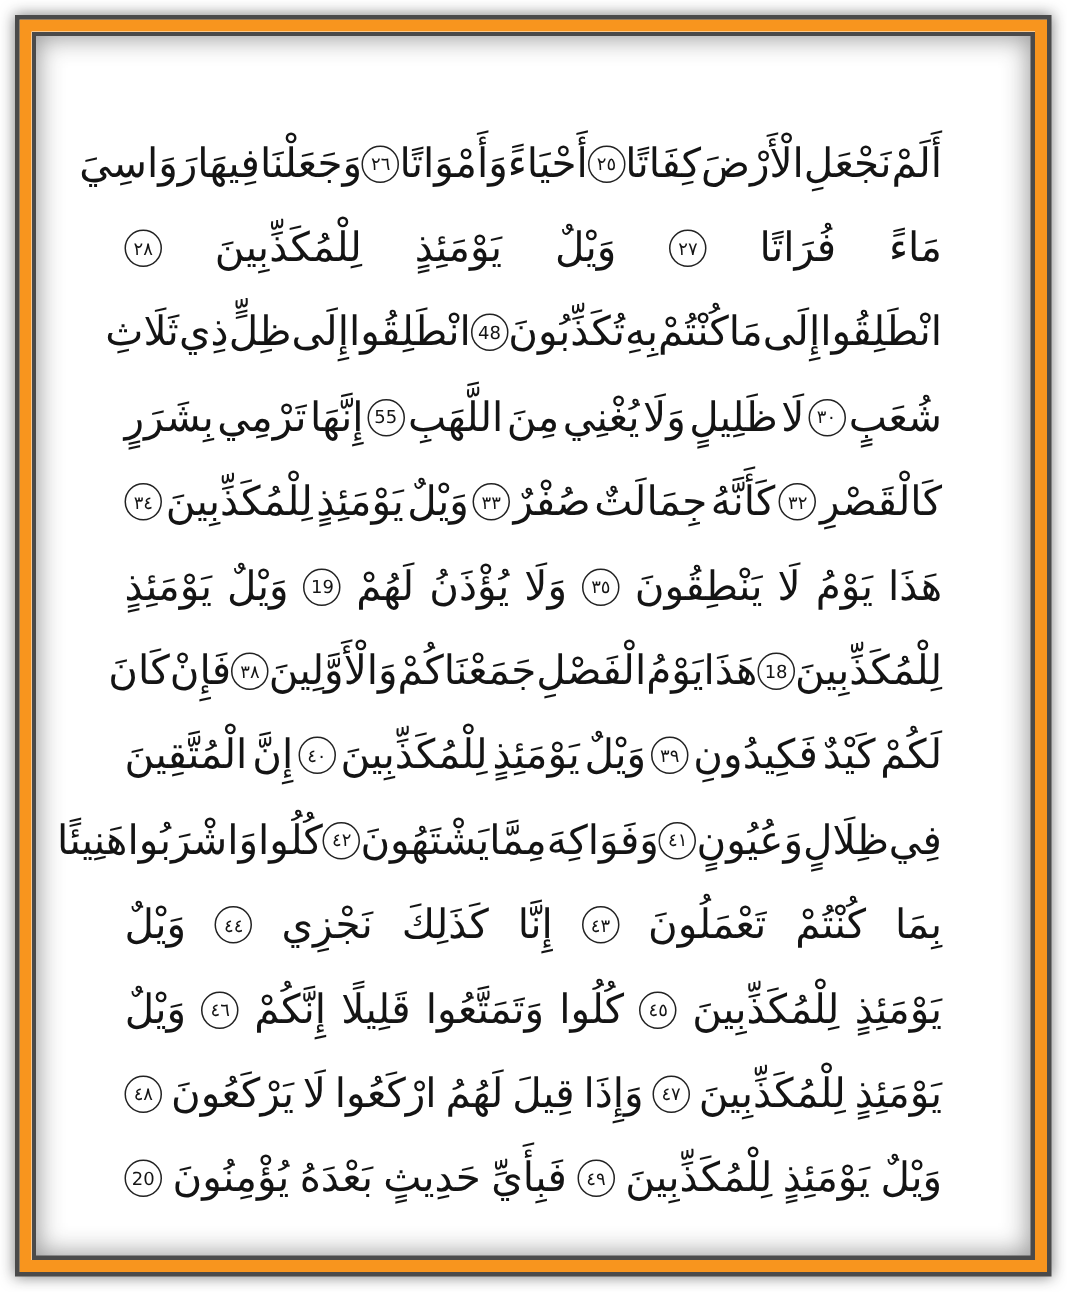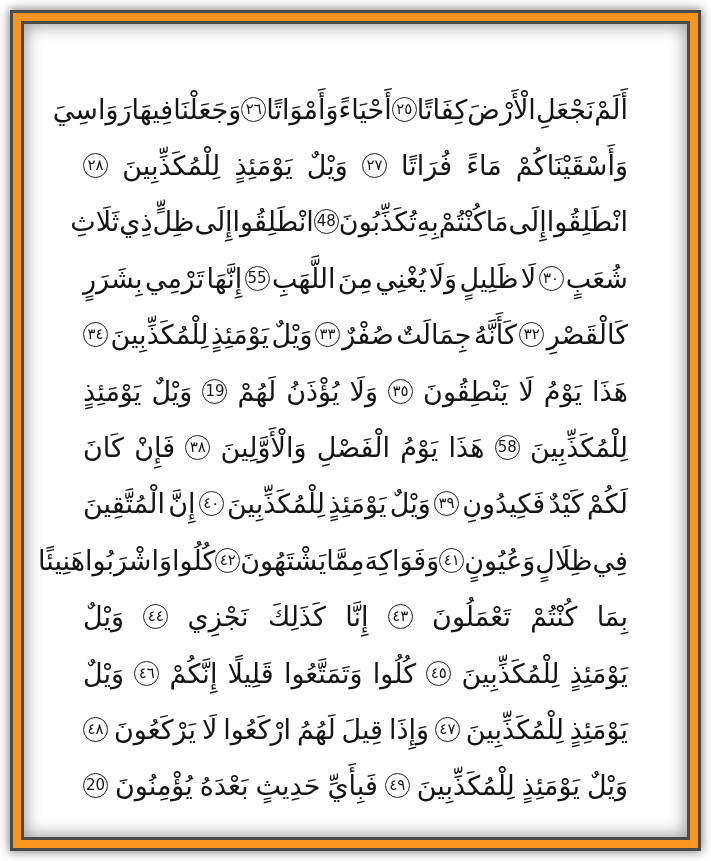--- a/index.html
+++ b/index.html
@@ -56,21 +56,21 @@
   }
   .ayah-marker {
     width: 25px;
     height: 25px;
     box-sizing: border-box;
     border: 1.5px solid #222222;
     border-radius: 50%;
     display: inline-flex;
     align-items: center;
     justify-content: center;
-    font-size: 15px;
+    font-size: 12px;
     line-height: 1;
     color: #141414;
     flex-shrink: 0;
     background: #ffffff;
   }
 </style>
 </head>
 <body>
 
 <div class="stage">
@@ -83,21 +83,20 @@
           <span class="quran-word">كِفَاتًا</span>
           <span class="ayah-marker">٢٥</span>
           <span class="quran-word">أَحْيَاءً</span>
           <span class="quran-word">وَأَمْوَاتًا</span>
           <span class="ayah-marker">٢٦</span>
           <span class="quran-word">وَجَعَلْنَا</span>
           <span class="quran-word">فِيهَا</span>
           <span class="quran-word">رَوَاسِيَ</span>
         </div>
         <div class="quran-line">
-          <span class="quran-word">وَأَسْقَيْنَاكُمْ</span>
           <span class="quran-word">مَاءً</span>
           <span class="quran-word">فُرَاتًا</span>
           <span class="ayah-marker">٢٧</span>
           <span class="quran-word">وَيْلٌ</span>
           <span class="quran-word">يَوْمَئِذٍ</span>
           <span class="quran-word">لِلْمُكَذِّبِينَ</span>
           <span class="ayah-marker">٢٨</span>
         </div>
         <div class="quran-line">
           <span class="quran-word">انْطَلِقُوا</span>
@@ -147,24 +146,25 @@
           <span class="ayah-marker">٣٥</span>
           <span class="quran-word">وَلَا</span>
           <span class="quran-word">يُؤْذَنُ</span>
           <span class="quran-word">لَهُمْ</span>
           <span class="ayah-marker">19</span>
           <span class="quran-word">وَيْلٌ</span>
           <span class="quran-word">يَوْمَئِذٍ</span>
         </div>
         <div class="quran-line">
           <span class="quran-word">لِلْمُكَذِّبِينَ</span>
-          <span class="ayah-marker">58</span>
+          <span class="ayah-marker">18</span>
           <span class="quran-word">هَذَا</span>
           <span class="quran-word">يَوْمُ</span>
           <span class="quran-word">الْفَصْلِ</span>
+          <span class="quran-word">جَمَعْنَاكُمْ</span>
           <span class="quran-word">وَالْأَوَّلِينَ</span>
           <span class="ayah-marker">٣٨</span>
           <span class="quran-word">فَإِنْ</span>
           <span class="quran-word">كَانَ</span>
         </div>
         <div class="quran-line">
           <span class="quran-word">لَكُمْ</span>
           <span class="quran-word">كَيْدٌ</span>
           <span class="quran-word">فَكِيدُونِ</span>
           <span class="ayah-marker">٣٩</span>

